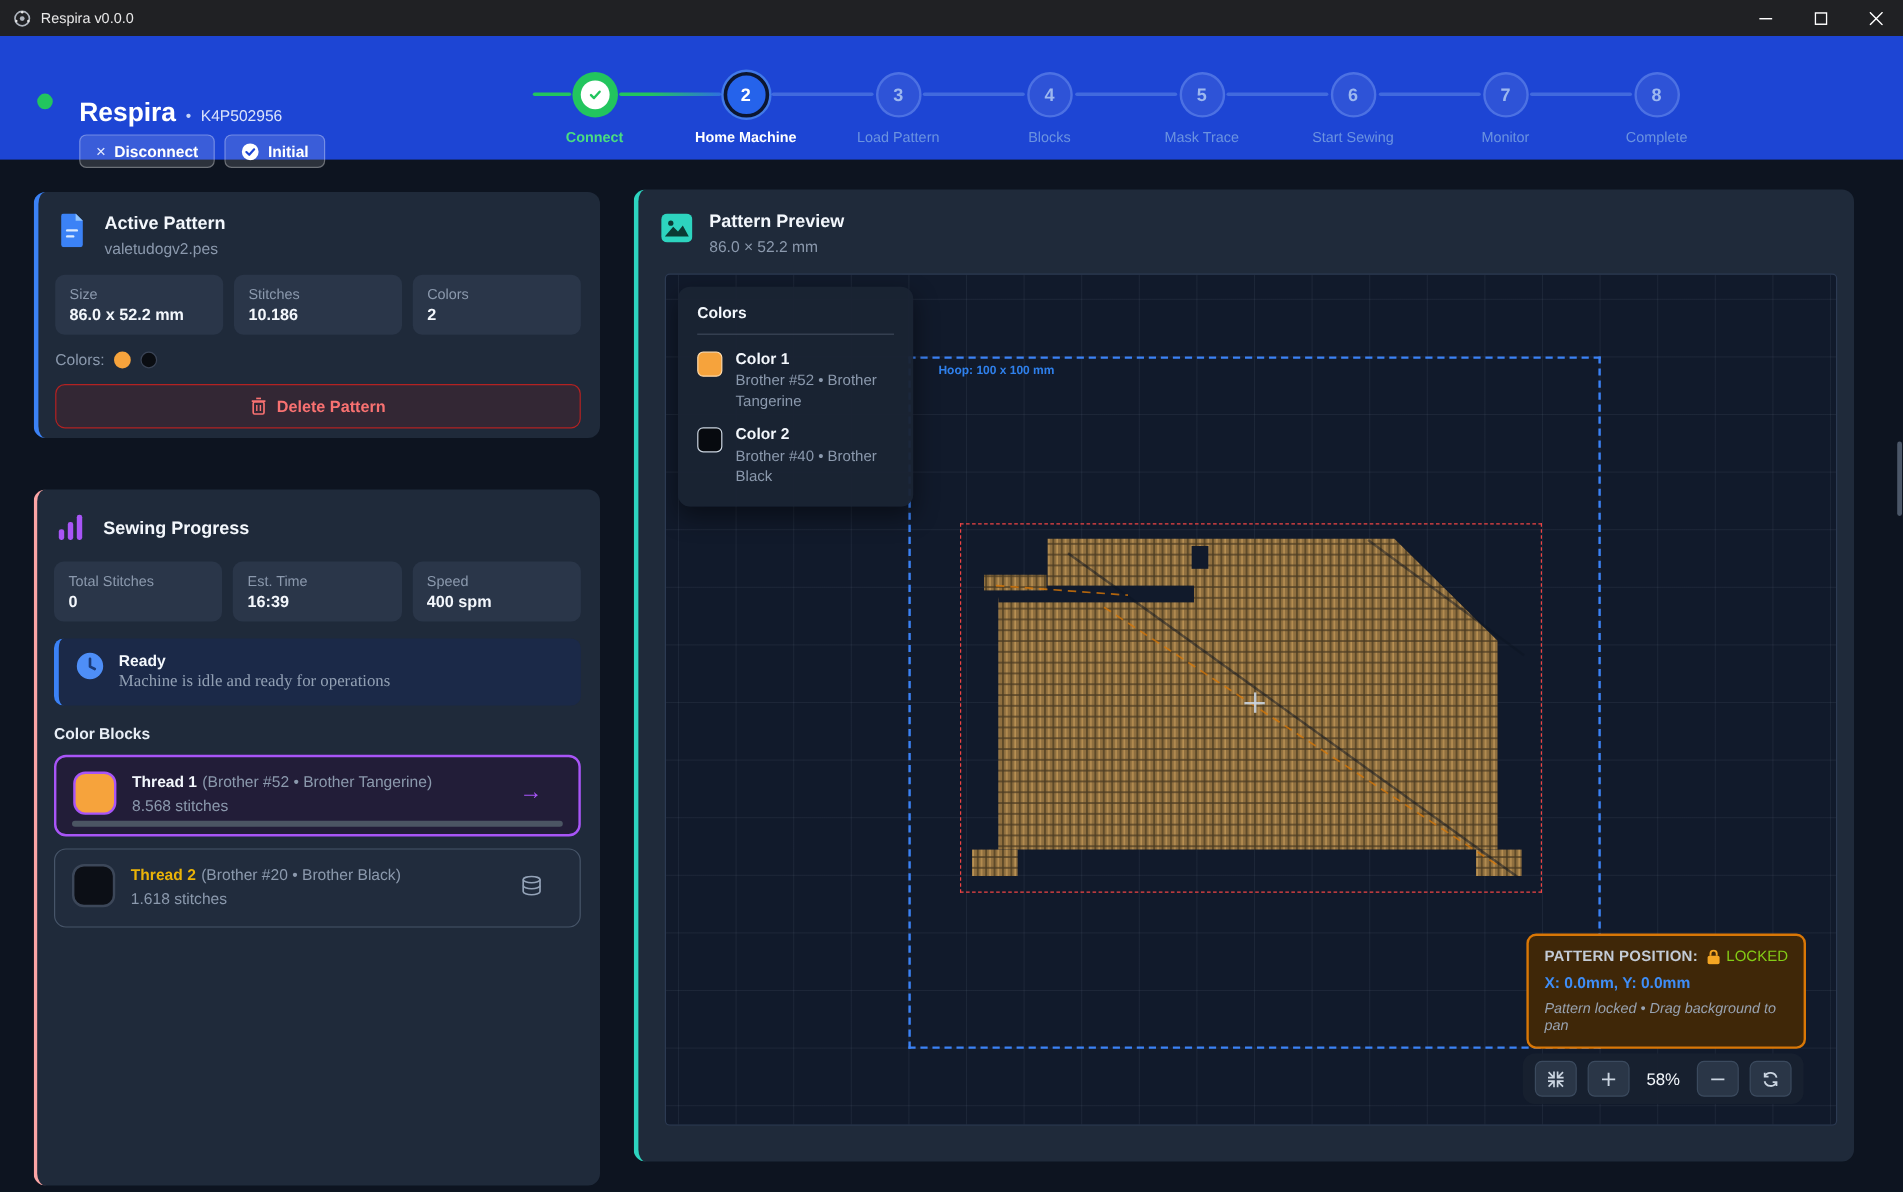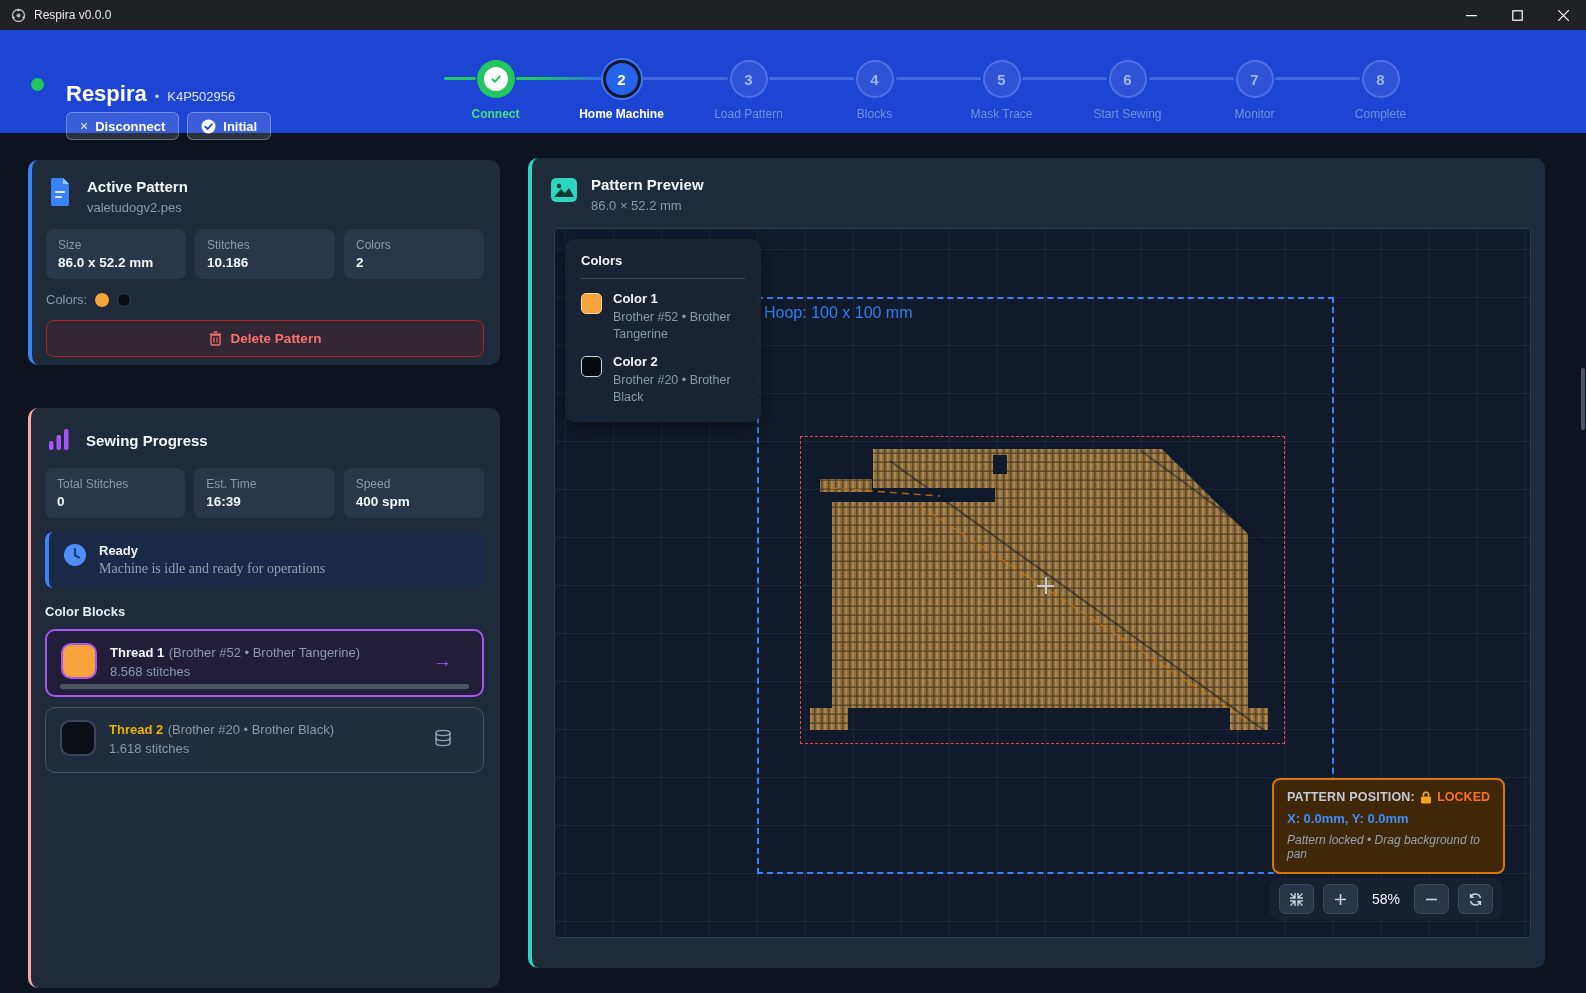--- a/index.html
+++ b/index.html
@@ -104,34 +104,34 @@
   .legend-title { font-size:13px; font-weight:bold; color:#f3f7fc; }
   .legend-divider { height:1px; background:#3c4759; margin:10px 0 12px 0; }
   .legend-item { display:flex; gap:11px; margin-bottom:11px; }
   .legend-swatch { width:21px; height:21px; border-radius:5px; flex:none; margin-top:2px; }
   .lg-orange { background:#f6a33c; border:1px solid #ffd9a8; }
   .lg-black { background:#070a0f; border:1px solid #cbd5e1; }
   .legend-name { font-size:13px; font-weight:bold; color:#f3f7fc; }
   .legend-desc { font-size:12.5px; color:#8b99ad; margin-top:3px; line-height:1.35; }
 
   .hoop { position:absolute; left:202px; top:68px; width:577px; height:577px; border:2px dashed #3b82f6; z-index:1; }
-  .hoop-label { position:absolute; left:5px; top:5px; font-size:16px; font-weight:normal; color:#2f80ec; }
+  .hoop-label { position:absolute; left:23px; top:5px; font-size:10px; font-weight:bold; color:#2f80ec; }
   .pattern-bounds { position:absolute; left:245px; top:207px; width:485px; height:308px;
     border:1px dashed #ef4444; z-index:2; }
   .pattern-svg { position:absolute; left:245px; top:207px; z-index:2; }
   .crosshair { position:absolute; left:482px; top:348px; width:17px; height:17px; z-index:3; }
   .crosshair:before, .crosshair:after { content:""; position:absolute; background:#cbd5e1; opacity:.9; }
   .crosshair:before { left:8px; top:0; width:1.5px; height:17px; }
   .crosshair:after { left:0; top:8px; width:17px; height:1.5px; }
 
   .pos-overlay { position:absolute; right:25px; top:549px; width:233px; background:#3f2708; border:2px solid #d97706;
     border-radius:8px; padding:10px 13px 11px 13px; z-index:6; }
   .pos-line1 { display:flex; align-items:center; justify-content:space-between; }
   .pos-title { font-size:12.5px; font-weight:bold; color:#c3cbd6; letter-spacing:.2px; }
-  .pos-locked { display:flex; align-items:center; gap:5px; font-size:12.5px; font-weight:bold; color:#f97316; }
+  .pos-locked { display:flex; align-items:center; gap:5px; font-size:12.5px; font-weight:normal; color:#84cc16; }
   .pos-coords { margin-top:7px; font-size:13px; font-weight:bold; color:#3f8df5; }
   .pos-hint { margin-top:7px; font-size:12px; font-style:italic; color:#98a2b0; }
 
   .zoom-bar { position:absolute; right:27px; top:649px; height:42px; background:rgba(24,33,48,.92); border-radius:10px;
     display:flex; align-items:center; gap:9px; padding:0 10px; z-index:6; }
   .zoom-btn { width:35px; height:30px; background:#2a3647; border:1px solid #3b4a5e; border-radius:6px;
     display:flex; align-items:center; justify-content:center; color:#cbd5e1; font-size:17px; cursor:pointer; }
   .zoom-level { font-size:14px; font-weight:normal; color:#f3f7fc; min-width:38px; text-align:center; }
 
   .edge-scrollbar { position:absolute; right:1px; top:368px; width:4px; height:62px; border-radius:2px; background:#4b5768; }
@@ -421,21 +421,21 @@
           <span class="legend-swatch lg-orange"></span>
           <div>
             <div class="legend-name">Color 1</div>
             <div class="legend-desc">Brother #52 • Brother Tangerine</div>
           </div>
         </div>
         <div class="legend-item" style="margin-bottom:2px">
           <span class="legend-swatch lg-black"></span>
           <div>
             <div class="legend-name">Color 2</div>
-            <div class="legend-desc">Brother #20 • Brother Black</div>
+            <div class="legend-desc">Brother #40 • Brother Black</div>
           </div>
         </div>
       </div>
 
       <div class="pos-overlay">
         <div class="pos-line1">
           <span class="pos-title">PATTERN POSITION:</span>
           <span class="pos-locked">
             <span class="icon-chip" style="width:12px;height:13px">
               <svg width="12" height="13" viewBox="0 0 12 13">

